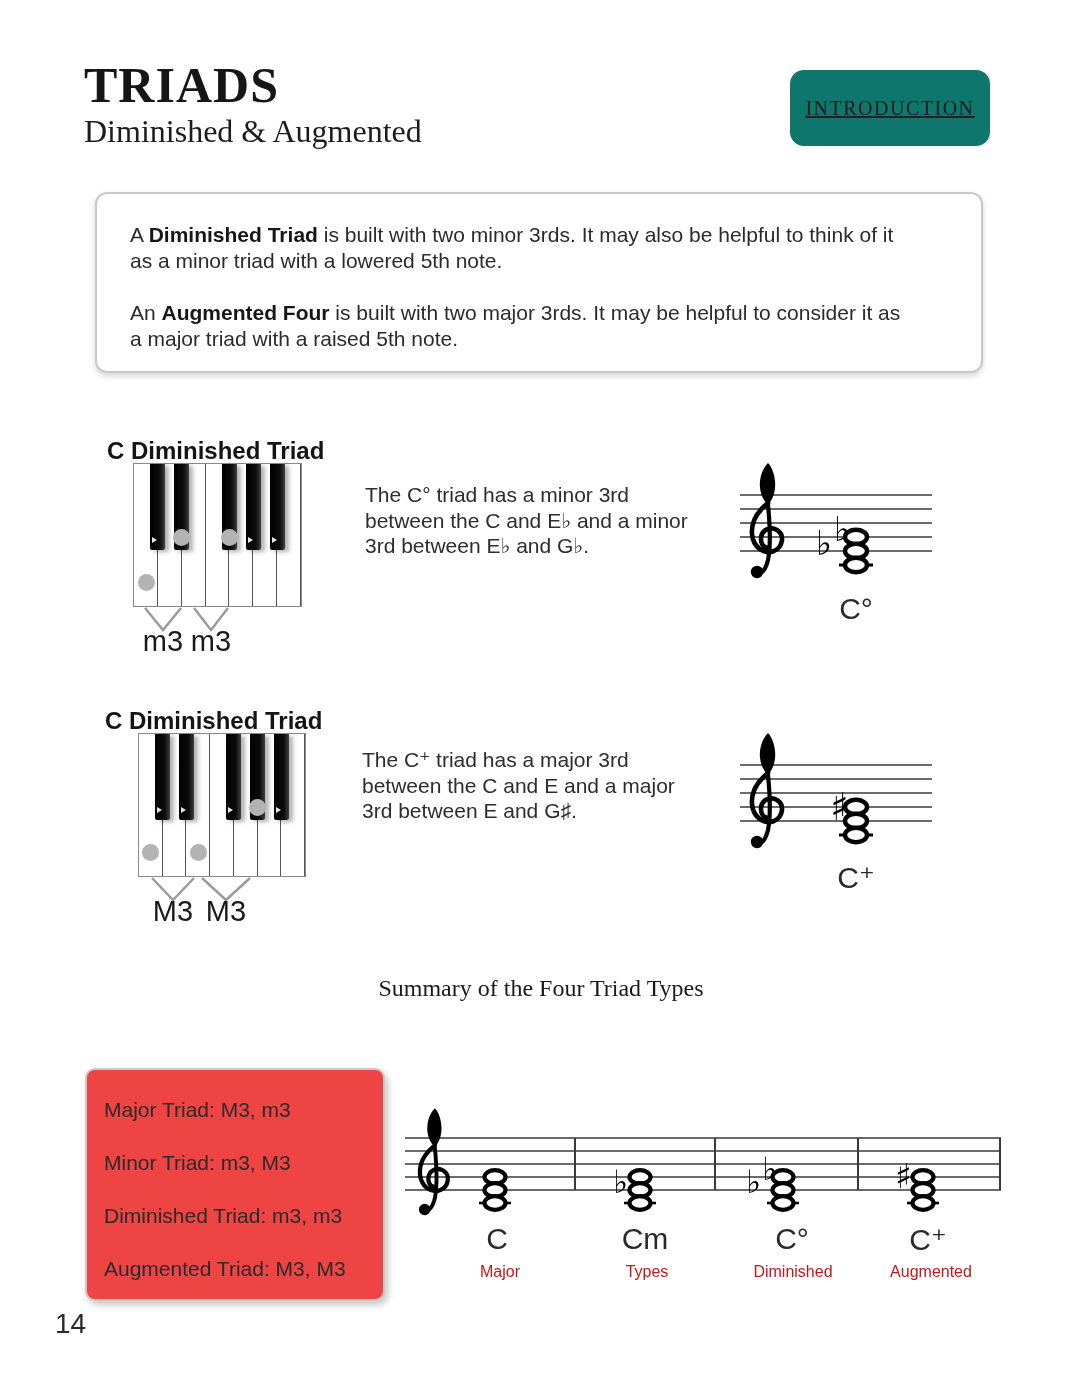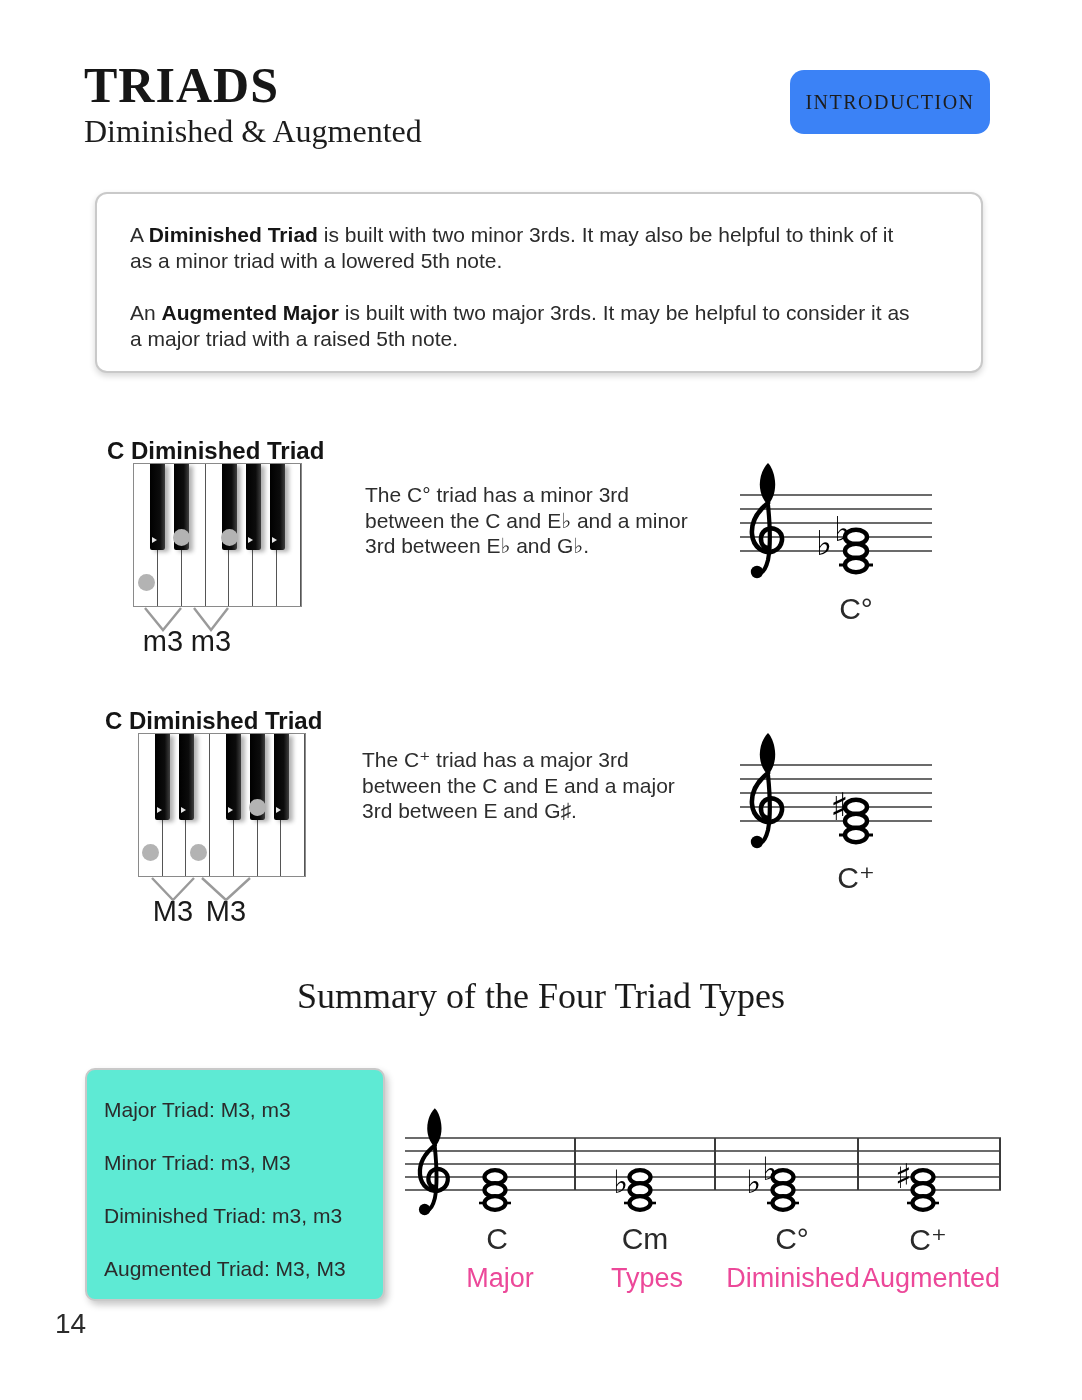--- a/index.html
+++ b/index.html
@@ -7,22 +7,22 @@
     position:relative; width:1082px; height:1400px; background:#ffffff;
     font-family:"Liberation Sans","DejaVu Sans",sans-serif; color:#222;
     overflow:hidden;
   }
   .serif { font-family:"Liberation Serif","DejaVu Serif",serif; }
 
   
   .title { position:absolute; left:84px; top:56px; font-size:50px; font-weight:600; letter-spacing:1px; color:#161616; }
   .subtitle { position:absolute; left:84px; top:113px; font-size:32px; font-weight:500; color:#1c1c1c; }
   .badge {
-    position:absolute; left:790px; top:70px; width:200px; height:64px;
-    background:#3b82f6; border-radius:14px; display:flex; align-items:center; justify-content:center;
+    position:absolute; left:790px; top:70px; width:200px; height:76px;
+    background:#0f766e; border-radius:14px; display:flex; align-items:center; justify-content:center;text-decoration:underline;
   }
   .badge span { font-size:20px; letter-spacing:1.5px; color:#1d1d1d; }
 
   
   .intro-box {
     position:absolute; left:95px; top:192px; width:888px; height:181px; box-sizing:border-box;
     background:#fff; border:2px solid #c9c9c9; border-radius:12px;
     box-shadow:0 3px 6px rgba(0,0,0,0.16);
     padding:28px 64px 0 33px;
   }
@@ -49,50 +49,50 @@
 
   .bracket-svg { position:absolute; }
   .int-label { position:absolute; width:44px; text-align:center; font-size:29px; color:#1a1a1a; }
 
   .desc { position:absolute; width:335px; font-size:21px; line-height:25.5px; color:#2d2d2d; }
 
   .staff-svg { position:absolute; }
   .chord-label-lg { position:absolute; width:80px; text-align:center; font-size:30px; color:#2a2a2a; }
 
   
-  .summary-heading { position:absolute; left:0; top:975px; width:1082px; text-align:center; font-size:36px; color:#1a1a1a; }
+  .summary-heading { position:absolute; left:0; top:975px; width:1082px; text-align:center; font-size:24px; color:#1a1a1a; }
   .summary-box {
     position:absolute; left:85px; top:1068px; width:300px; height:233px; box-sizing:border-box;
-    border:2px solid #c9c9c9; border-radius:10px; background:#5eead4;
+    border:2px solid #c9c9c9; border-radius:10px; background:#ef4444;
     box-shadow:3px 4px 7px rgba(0,0,0,0.22);
     padding:28px 0 0 17px;
   }
   .summary-box div { font-size:21px; color:#2b2b2b; margin-bottom:29px; }
 
   .chord-name { position:absolute; width:80px; text-align:center; font-size:30px; color:#2a2a2a; top:1222px; }
-  .type-name { position:absolute; text-align:center; font-size:27px; color:#ec4899; top:1263px; }
+  .type-name { position:absolute; text-align:center; font-size:16px; color:#b91c1c; top:1263px; }
 
   .page-num { position:absolute; left:55px; top:1308px; font-size:28px; color:#2b2b2b; }
 
   .acc { font-family:"DejaVu Sans",sans-serif; fill:#000; }
 </style>
 </head>
 <body>
 
 <div class="page">
 
   <div class="title serif">TRIADS</div>
   <div class="subtitle serif">Diminished &amp; Augmented</div>
   <div class="badge">
     <span class="serif">INTRODUCTION</span>
   </div>
 
   <div class="intro-box">
     <p><span>A </span><strong>Diminished Triad</strong><span> is built with two minor 3rds. It may also be helpful to think of it as a minor triad with a lowered 5th note.</span></p>
-    <p><span>An </span><strong>Augmented Major</strong><span> is built with two major 3rds. It may be helpful to consider it as a major triad with a raised 5th note.</span></p>
+    <p><span>An </span><strong>Augmented Four</strong><span> is built with two major 3rds. It may be helpful to consider it as a major triad with a raised 5th note.</span></p>
   </div>
 
   <div class="sec-heading" style="left:107px; top:426px;">C Diminished Triad</div>
 
   <div class="kb" style="left:133px; top:463px;">
     <div class="wk"></div>
     <div class="wk"></div>
     <div class="wk"></div>
     <div class="wk"></div>
     <div class="wk"></div>

